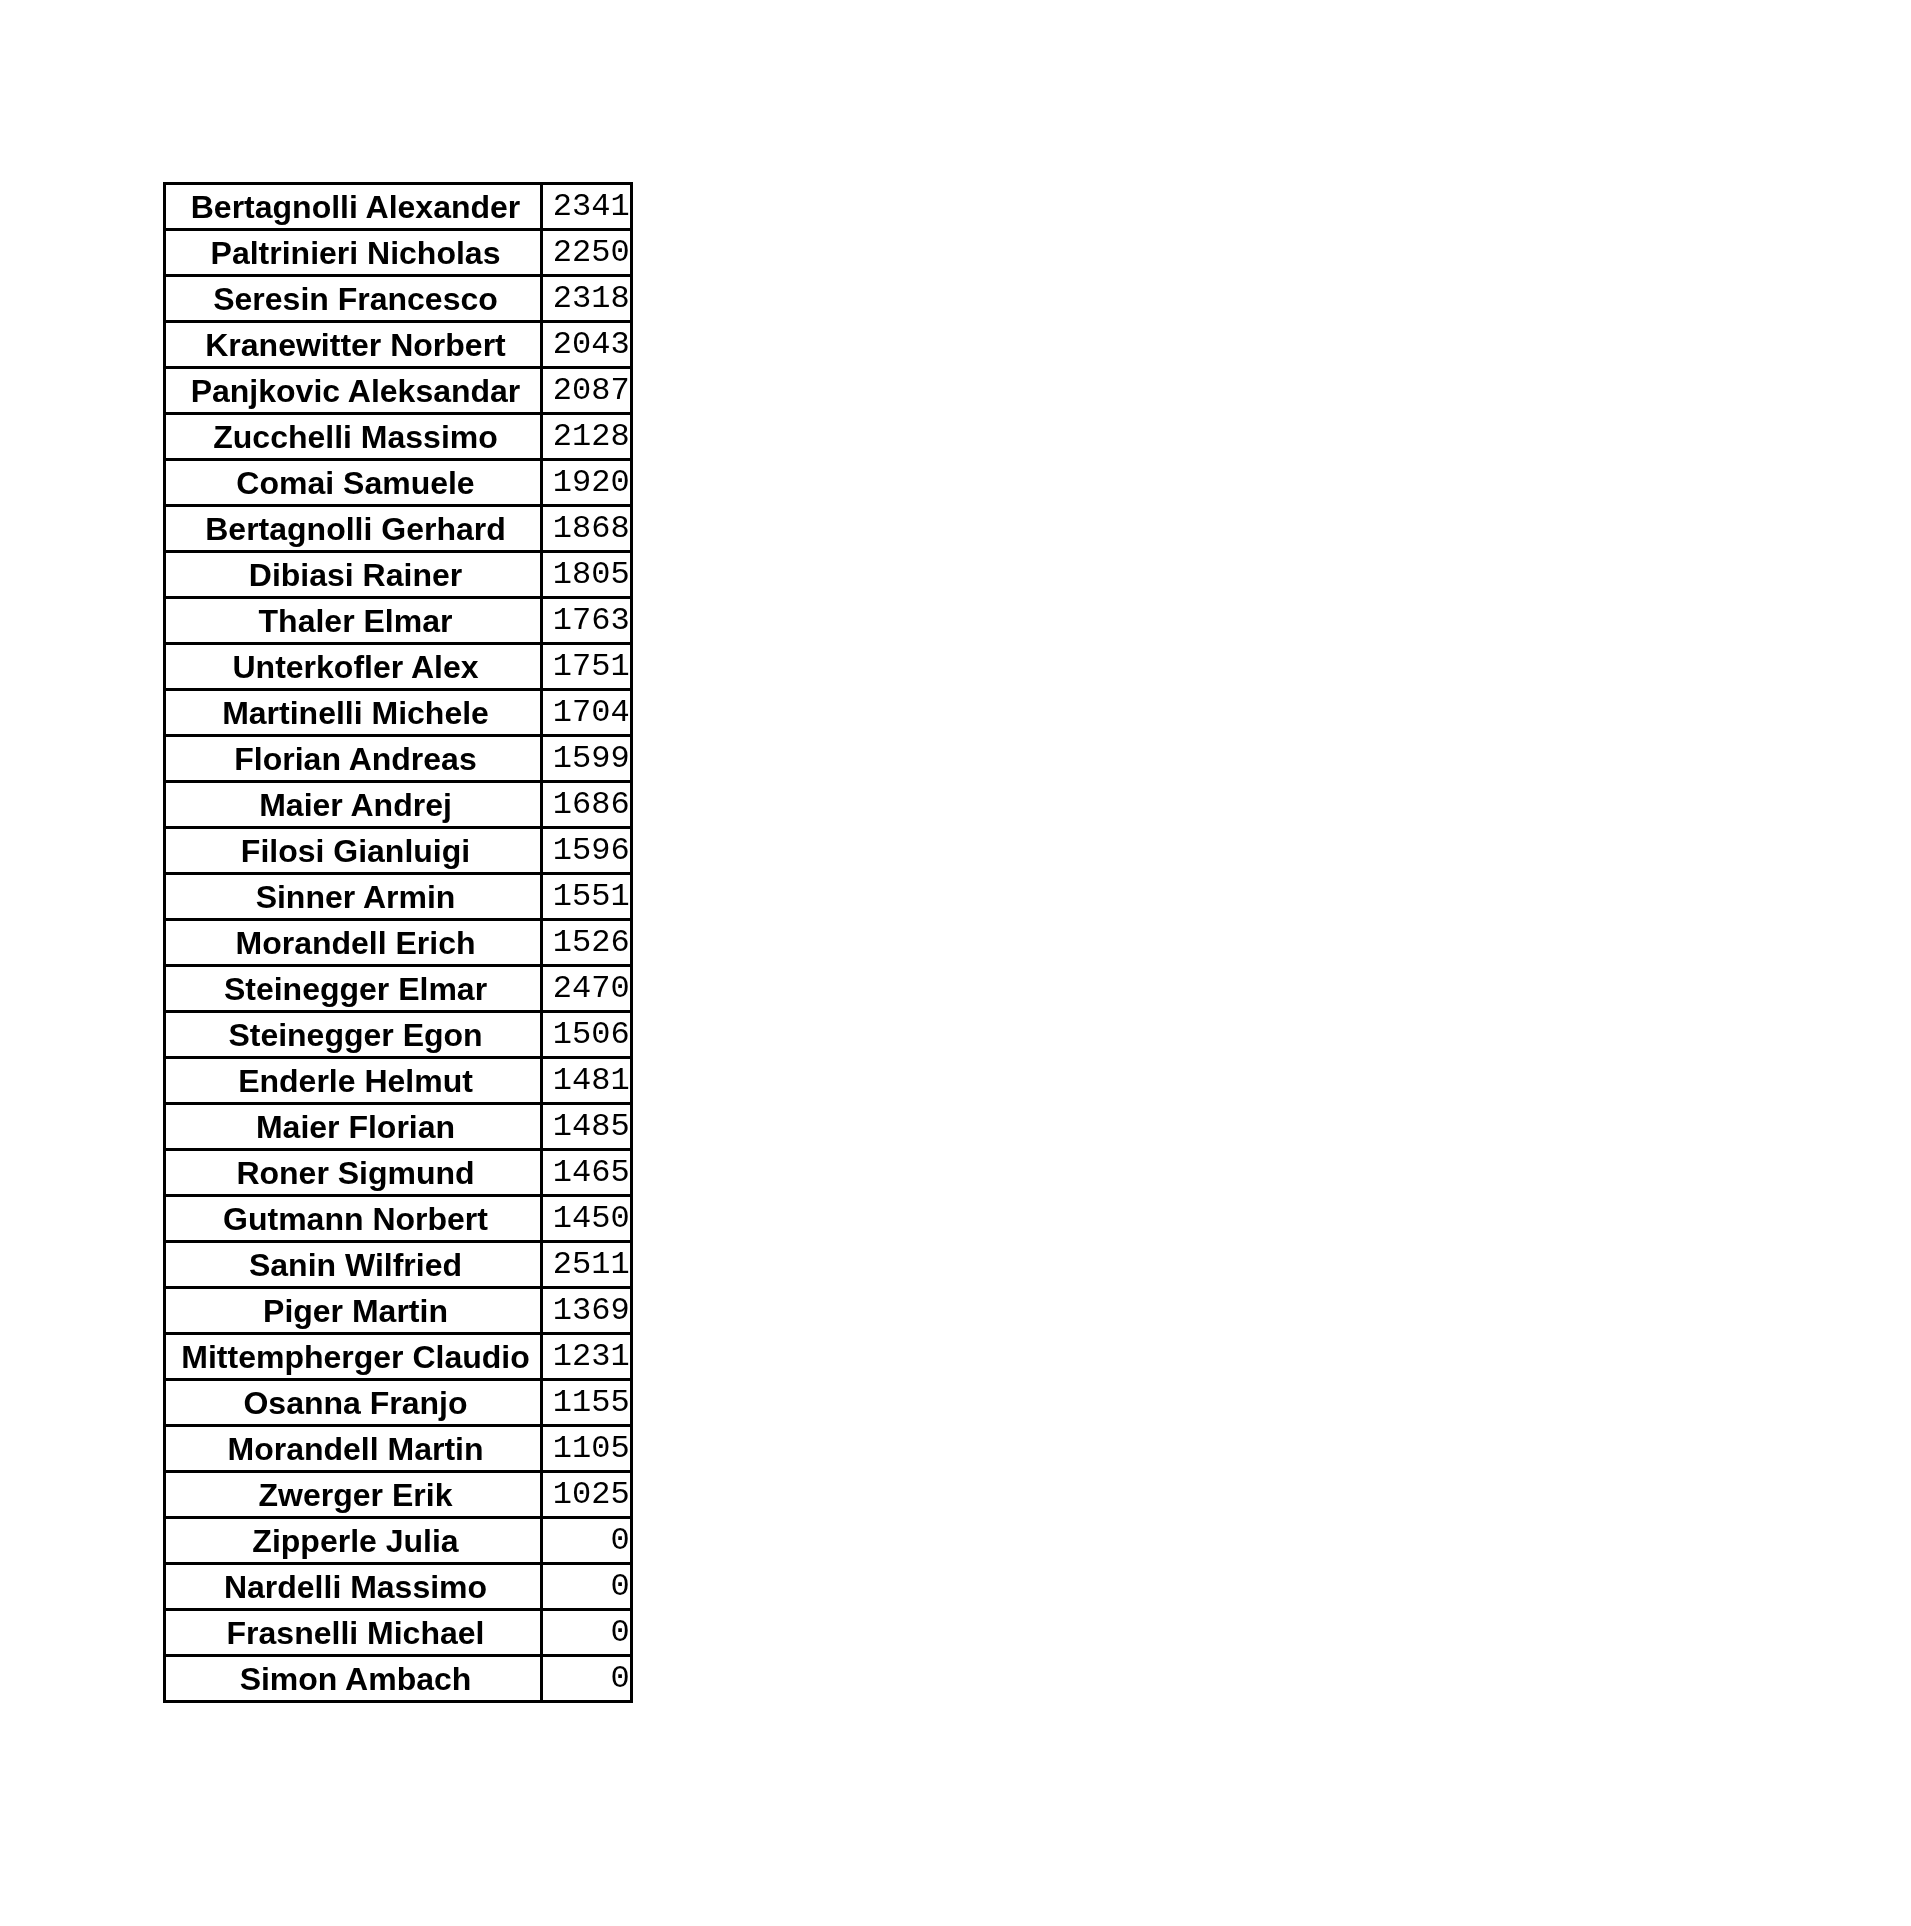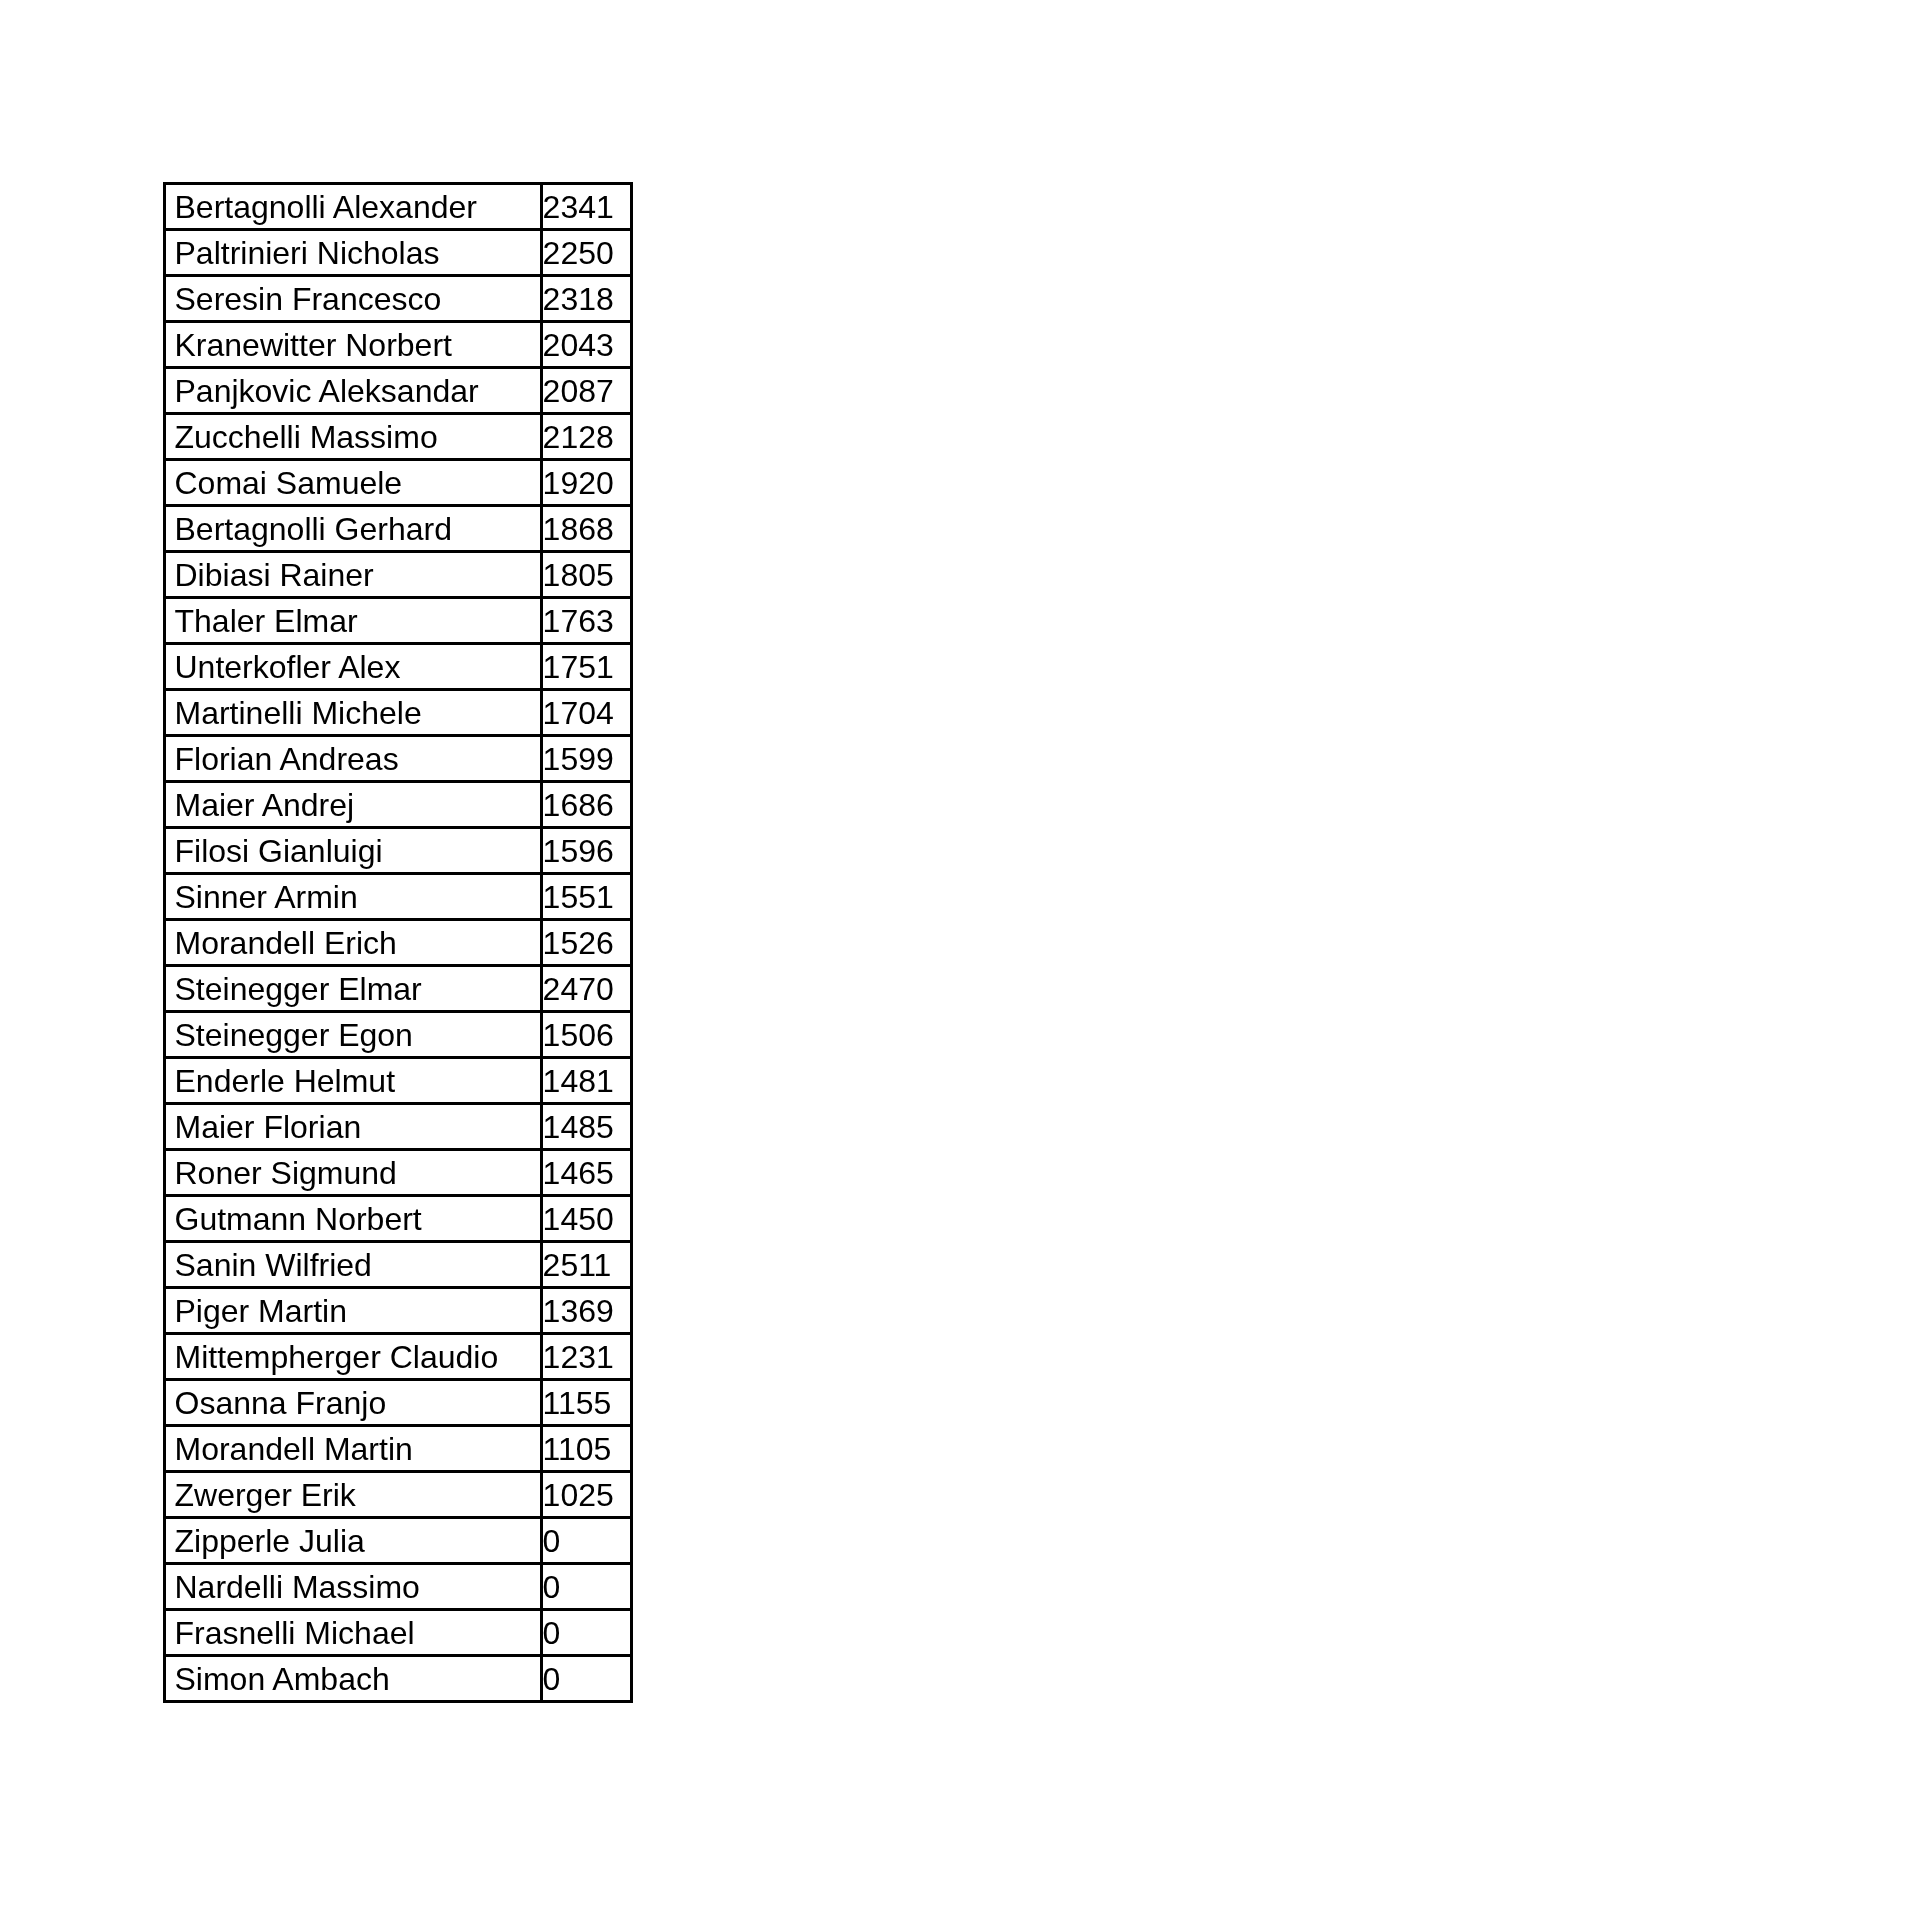--- a/index.html
+++ b/index.html
@@ -26,28 +26,30 @@
     height: 43px;
     font-size: 32px;
     line-height: 1;
     background: #ffffff;
     overflow: hidden;
     white-space: nowrap;
   }
   td.name-cell {
     width: 362px;
     padding: 0 3.1px 0 8.5px;
-    text-align: left;
+    text-align: center;
     vertical-align: middle;
+    font-weight: bold;
   }
   td.value-cell {
     width: 87px;
     padding: 0;
-    text-align: left;
+    text-align: right;
     vertical-align: middle;
+    font-family: Liberation Mono, monospace;
   }
 </style>
 </head>
 <body>
 
 <table class="score-table">
   <tbody>
       <tr>
         <td class="name-cell">Bertagnolli Alexander</td>
         <td class="value-cell">2341</td>

